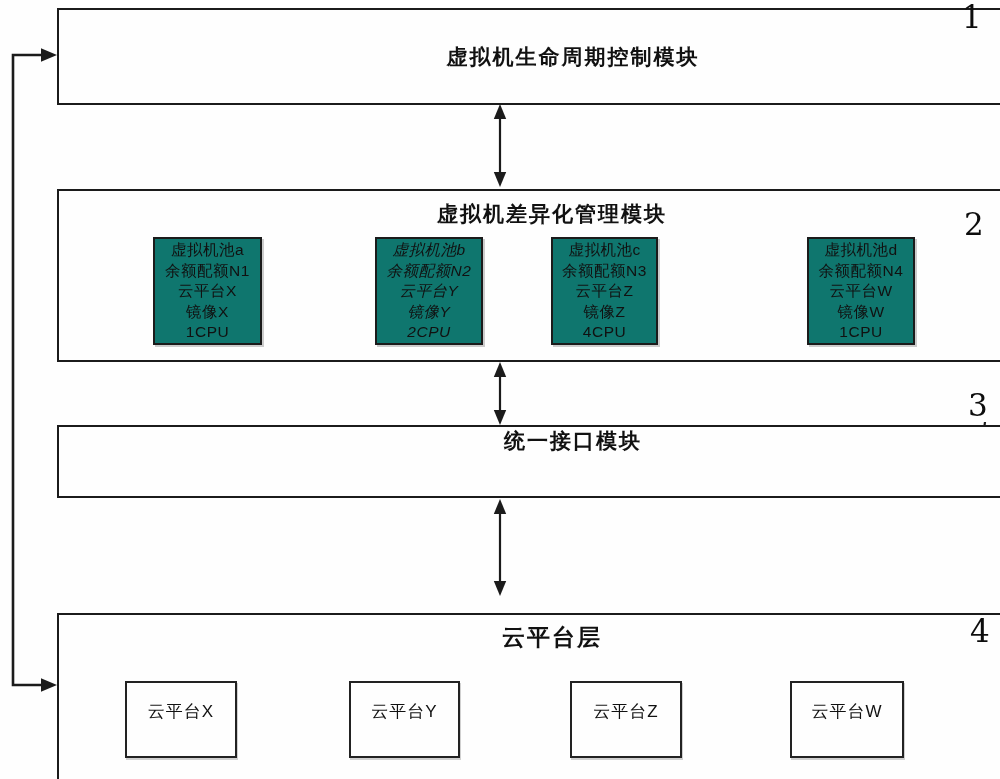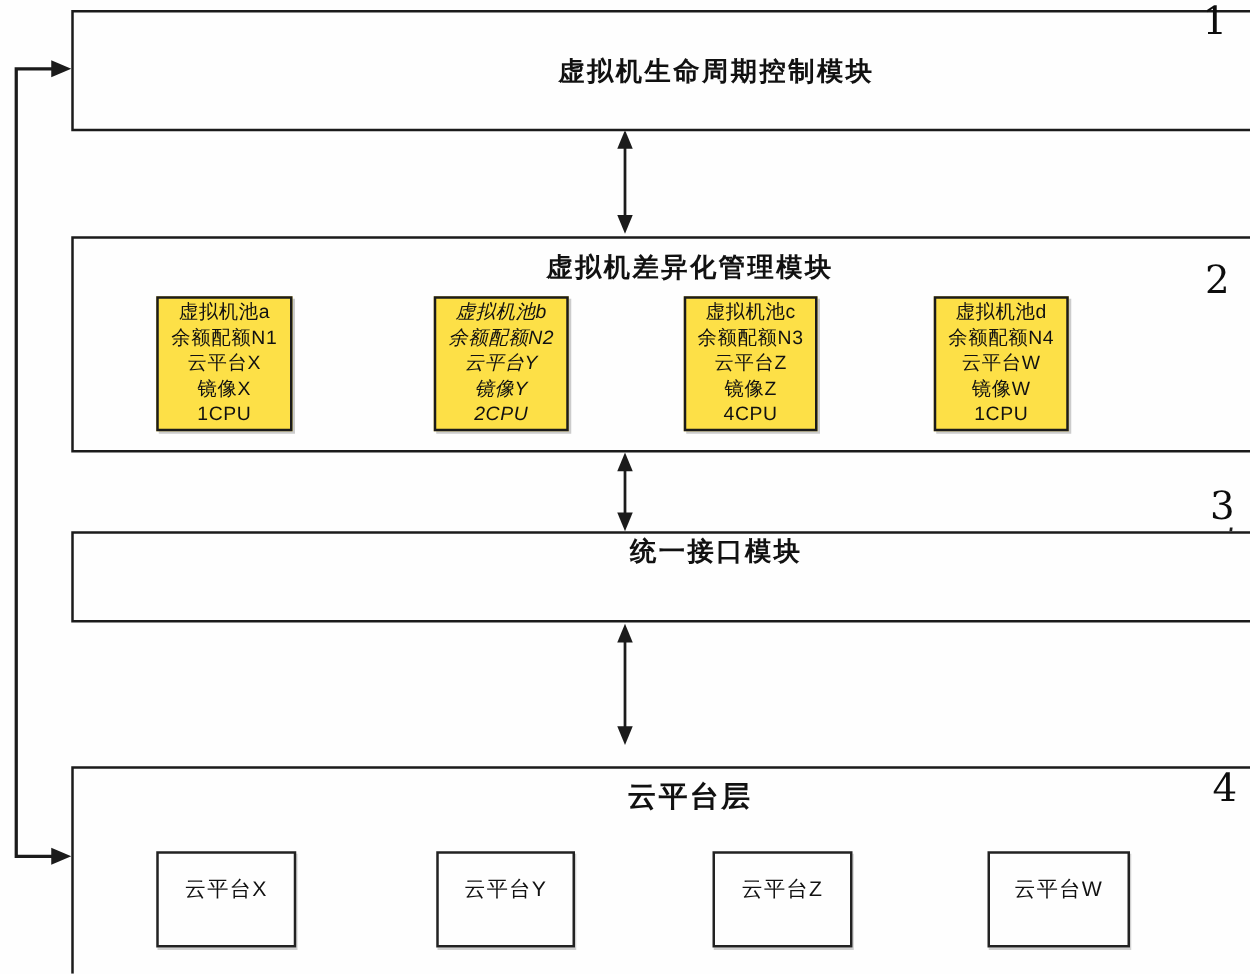--- a/index.html
+++ b/index.html
@@ -43,32 +43,33 @@
     left: 0; right: 0;
     top: 9px;
   }
   .m-title.big { font-size: 23px; top: 7px; }
   .pool {
     position: absolute;
     top: 46px;
     height: 108px;
     border: 2px solid #1b1b1b;
     box-sizing: border-box;
-    background: #fde047;
+    background: #0f766e;
     box-shadow: 2px 2px 0 rgba(90,90,90,0.30);
     text-align: center;
     font-size: 15.5px;
     line-height: 20.5px;
     padding-top: 1px;
     letter-spacing: 0.5px;
+    margin-left: 28px;
   }
   #pool-a { left: 66px;  width: 109px; }
   #pool-b { left: 288px; width: 108px; font-style: italic; }
-  #pool-c { left: 488px; width: 107px; }
-  #pool-d { left: 688px; width: 108px; }
+  #pool-c { left: 464px; width: 107px; }
+  #pool-d { left: 720px; width: 108px; }
   .plat {
     position: absolute;
     top: 66px;
     height: 77px;
     border: 2px solid #222;
     box-sizing: border-box;
     background: #fefefe;
     box-shadow: 1px 2px 0 rgba(90,90,90,0.28);
     display: flex;
     align-items: center;

